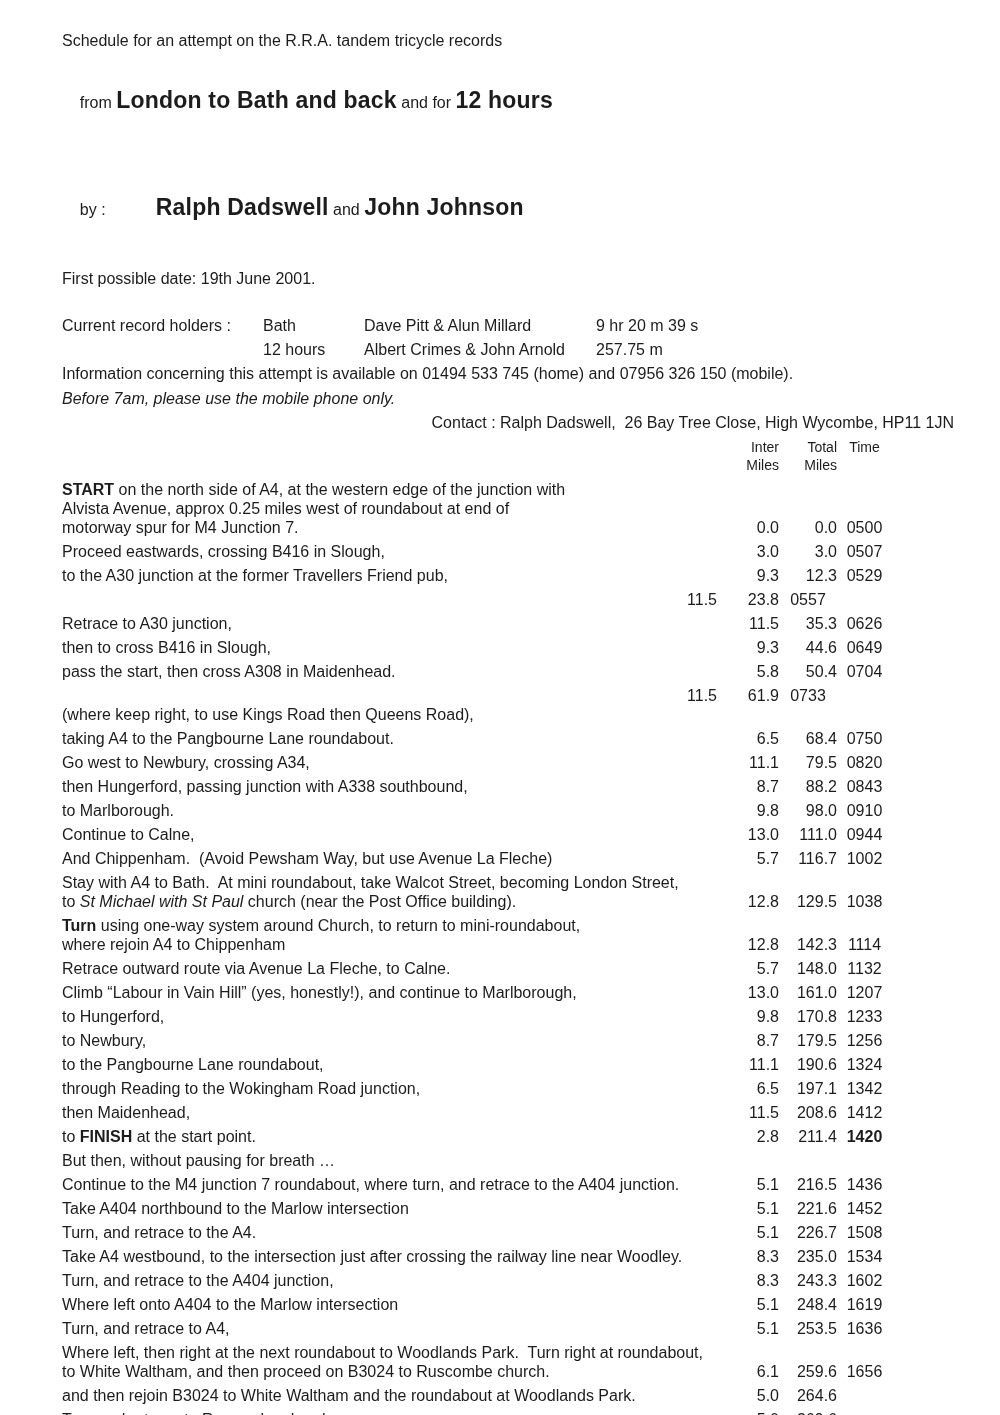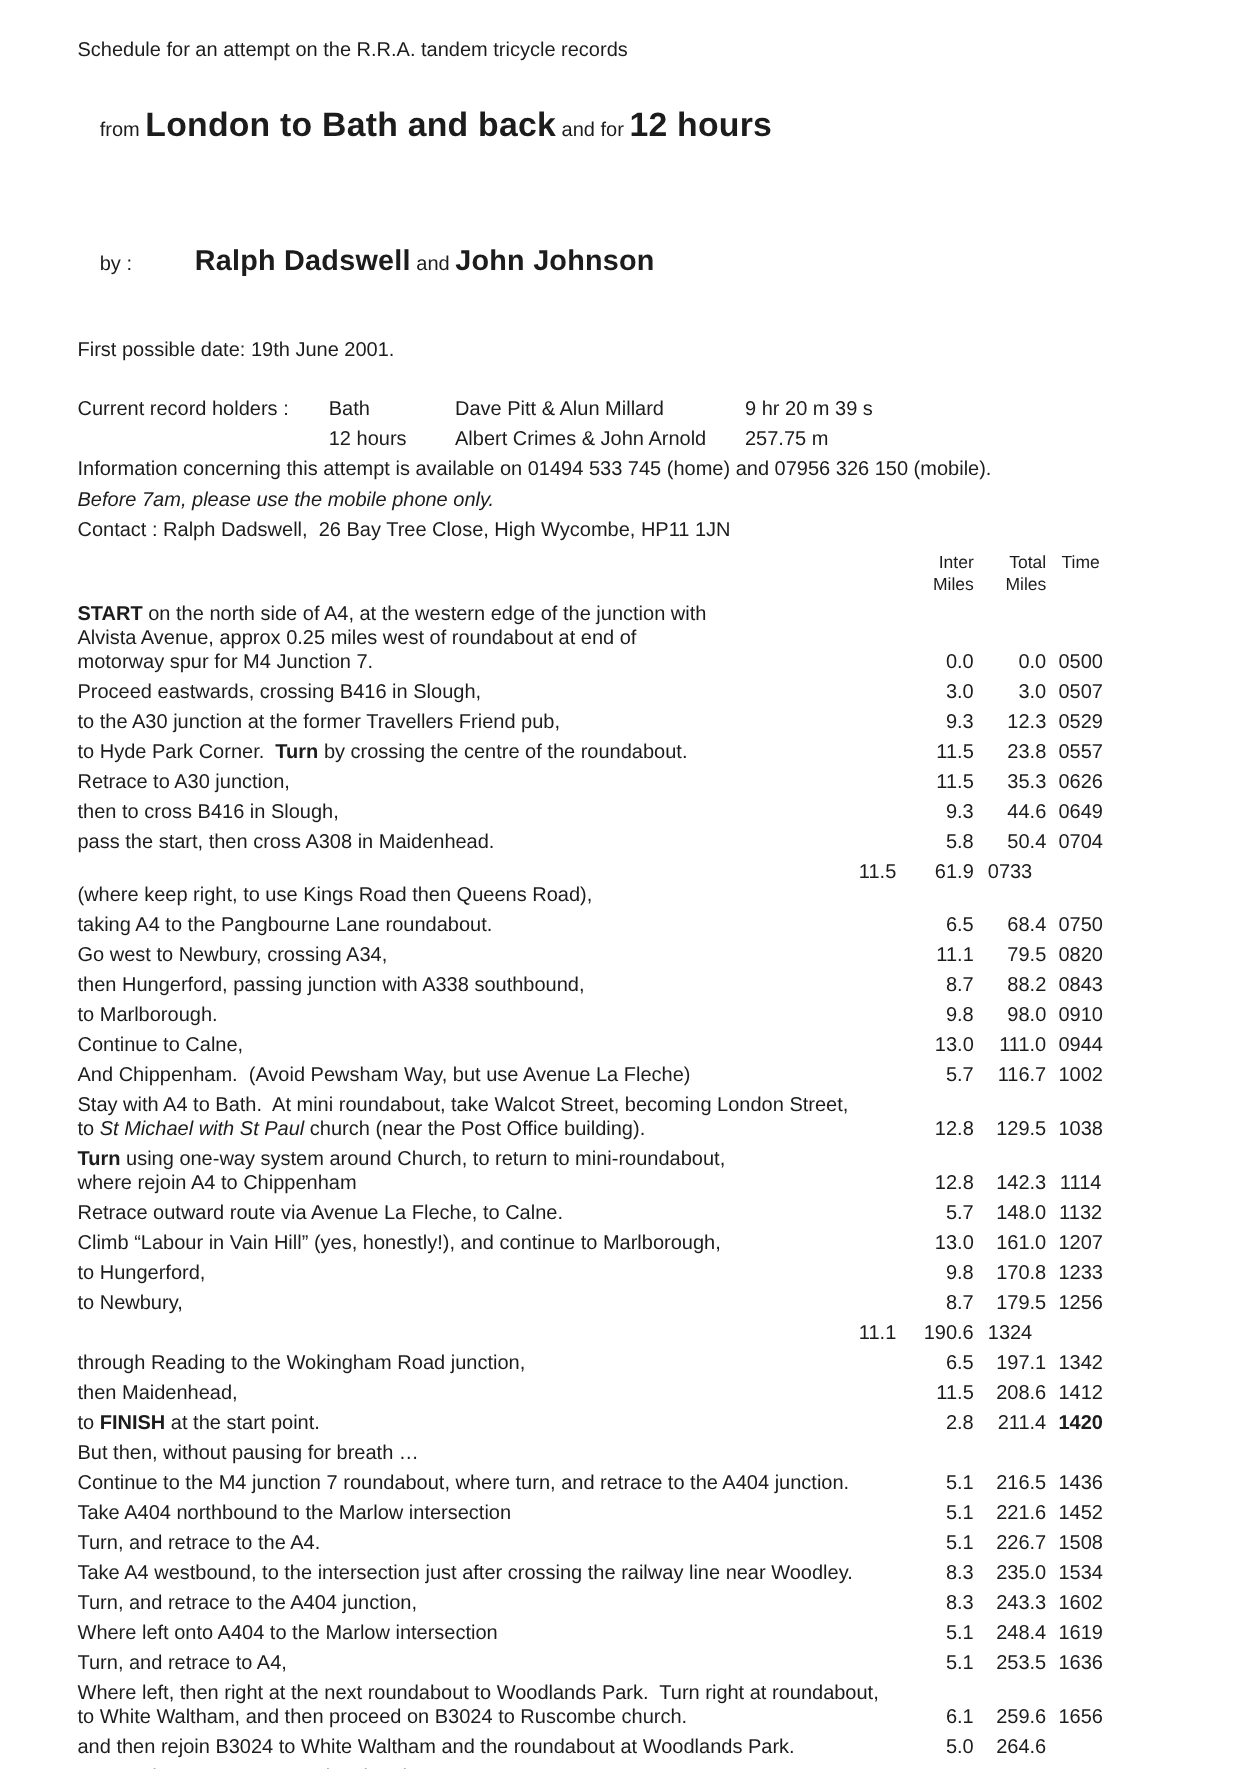--- a/index.html
+++ b/index.html
@@ -9,32 +9,32 @@
     color: #1c1c1c;
     font-family: "Liberation Sans", sans-serif;
     overflow: hidden;
   }
   .page { padding: 31px 46px 0 62px; }
   .pre { white-space: pre; }
 
   
   .title-line { font-size: 16px; line-height: 19px; }
   .route-line { margin-top: 7px; font-size: 16px; line-height: 29px; }
-  .route-line .big { font-size: 27px; font-weight: bold; letter-spacing: 0.2px; }
+  .route-line .big { font-size: 23px; font-weight: bold; letter-spacing: 0.2px; }
   .riders-line { margin-top: 4px; font-size: 16px; line-height: 29px; }
   .riders-line .big { font-size: 23px; font-weight: bold; letter-spacing: 0.2px; }
   .riders-prefix { display: inline-block; width: 76px; margin-top: 16px; }
   .date-line { margin-top: 16px; font-size: 16px; line-height: 19px; }
 
   
   .records { margin-top: 26px; font-size: 16px; }
   .rec-row { display: grid; grid-template-columns: 201px 101px 232px auto; line-height: 24px; }
   .info-line { font-size: 16px; line-height: 24px; }
   .note-line { font-size: 16px; line-height: 25px; font-style: italic; }
-  .contact-line { font-size: 16px; line-height: 23px; }
+  .contact-line { font-size: 16px; line-height: 23px; text-align: right; }
 
   
   .cols { margin-top: 4px; font-size: 14px; line-height: 18px; }
   .cols .sline { line-height: 18px; }
   .sched { margin-top: 6px; font-size: 16px; }
   .spara { margin-bottom: 5px; }
   .sline { display: grid; grid-template-columns: 655px 62px 58px 55px; line-height: 19px; }
   .stext { white-space: pre; overflow: visible; }
   .snum { text-align: right; }
   .stime { text-align: center; }
@@ -123,21 +123,20 @@
       <div class="spara">
         <div class="sline">
           <div class="stext"><span>to the A30 junction at the former Travellers Friend pub,</span></div>
           <div class="snum">9.3</div>
           <div class="snum">12.3</div>
           <div class="stime">0529</div>
         </div>
       </div>
       <div class="spara">
         <div class="sline">
-          <div class="stext"><span>to Hyde Park Corner.  </span><span class="b">Turn</span><span> by crossing the centre of the roundabout.</span></div>
           <div class="snum">11.5</div>
           <div class="snum">23.8</div>
           <div class="stime">0557</div>
         </div>
       </div>
       <div class="spara">
         <div class="sline">
           <div class="stext"><span>Retrace to A30 junction,</span></div>
           <div class="snum">11.5</div>
           <div class="snum">35.3</div>
@@ -276,20 +275,21 @@
       <div class="spara">
         <div class="sline">
           <div class="stext"><span>to Newbury,</span></div>
           <div class="snum">8.7</div>
           <div class="snum">179.5</div>
           <div class="stime">1256</div>
         </div>
       </div>
       <div class="spara">
         <div class="sline">
+          <div class="stext"><span>to the Pangbourne Lane roundabout,</span></div>
           <div class="snum">11.1</div>
           <div class="snum">190.6</div>
           <div class="stime">1324</div>
         </div>
       </div>
       <div class="spara">
         <div class="sline">
           <div class="stext"><span>through Reading to the Wokingham Road junction,</span></div>
           <div class="snum">6.5</div>
           <div class="snum">197.1</div>

